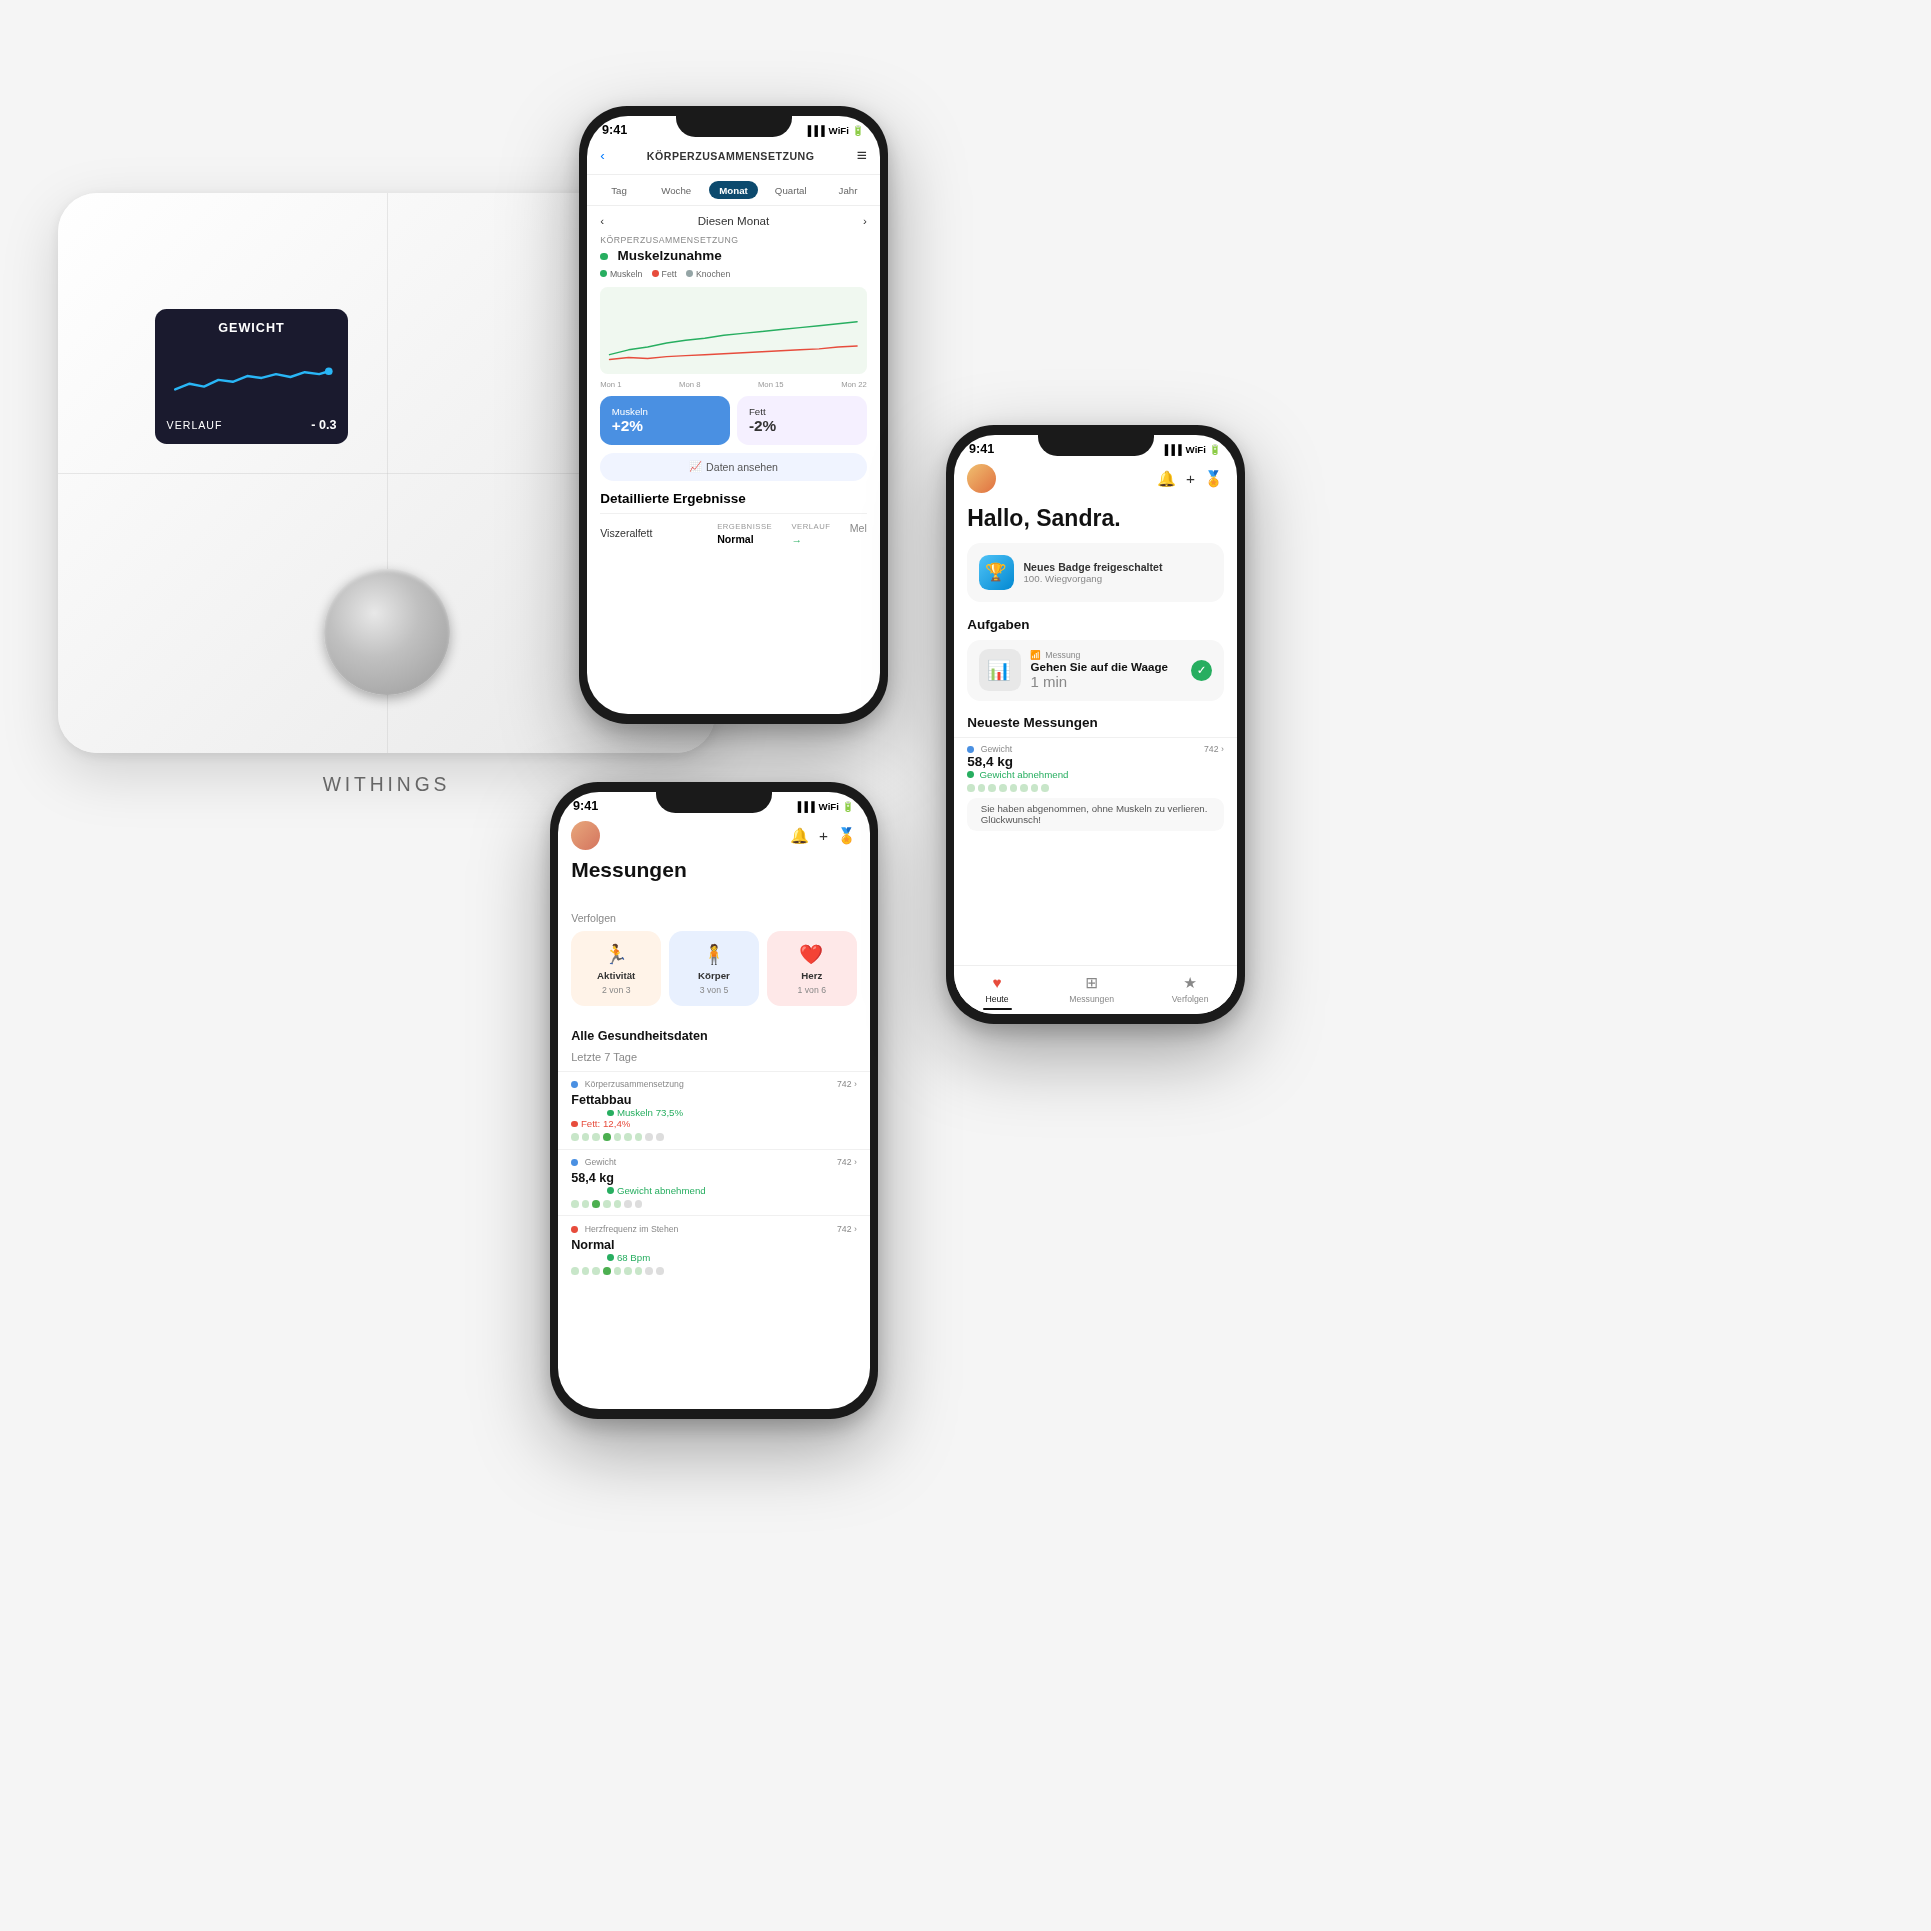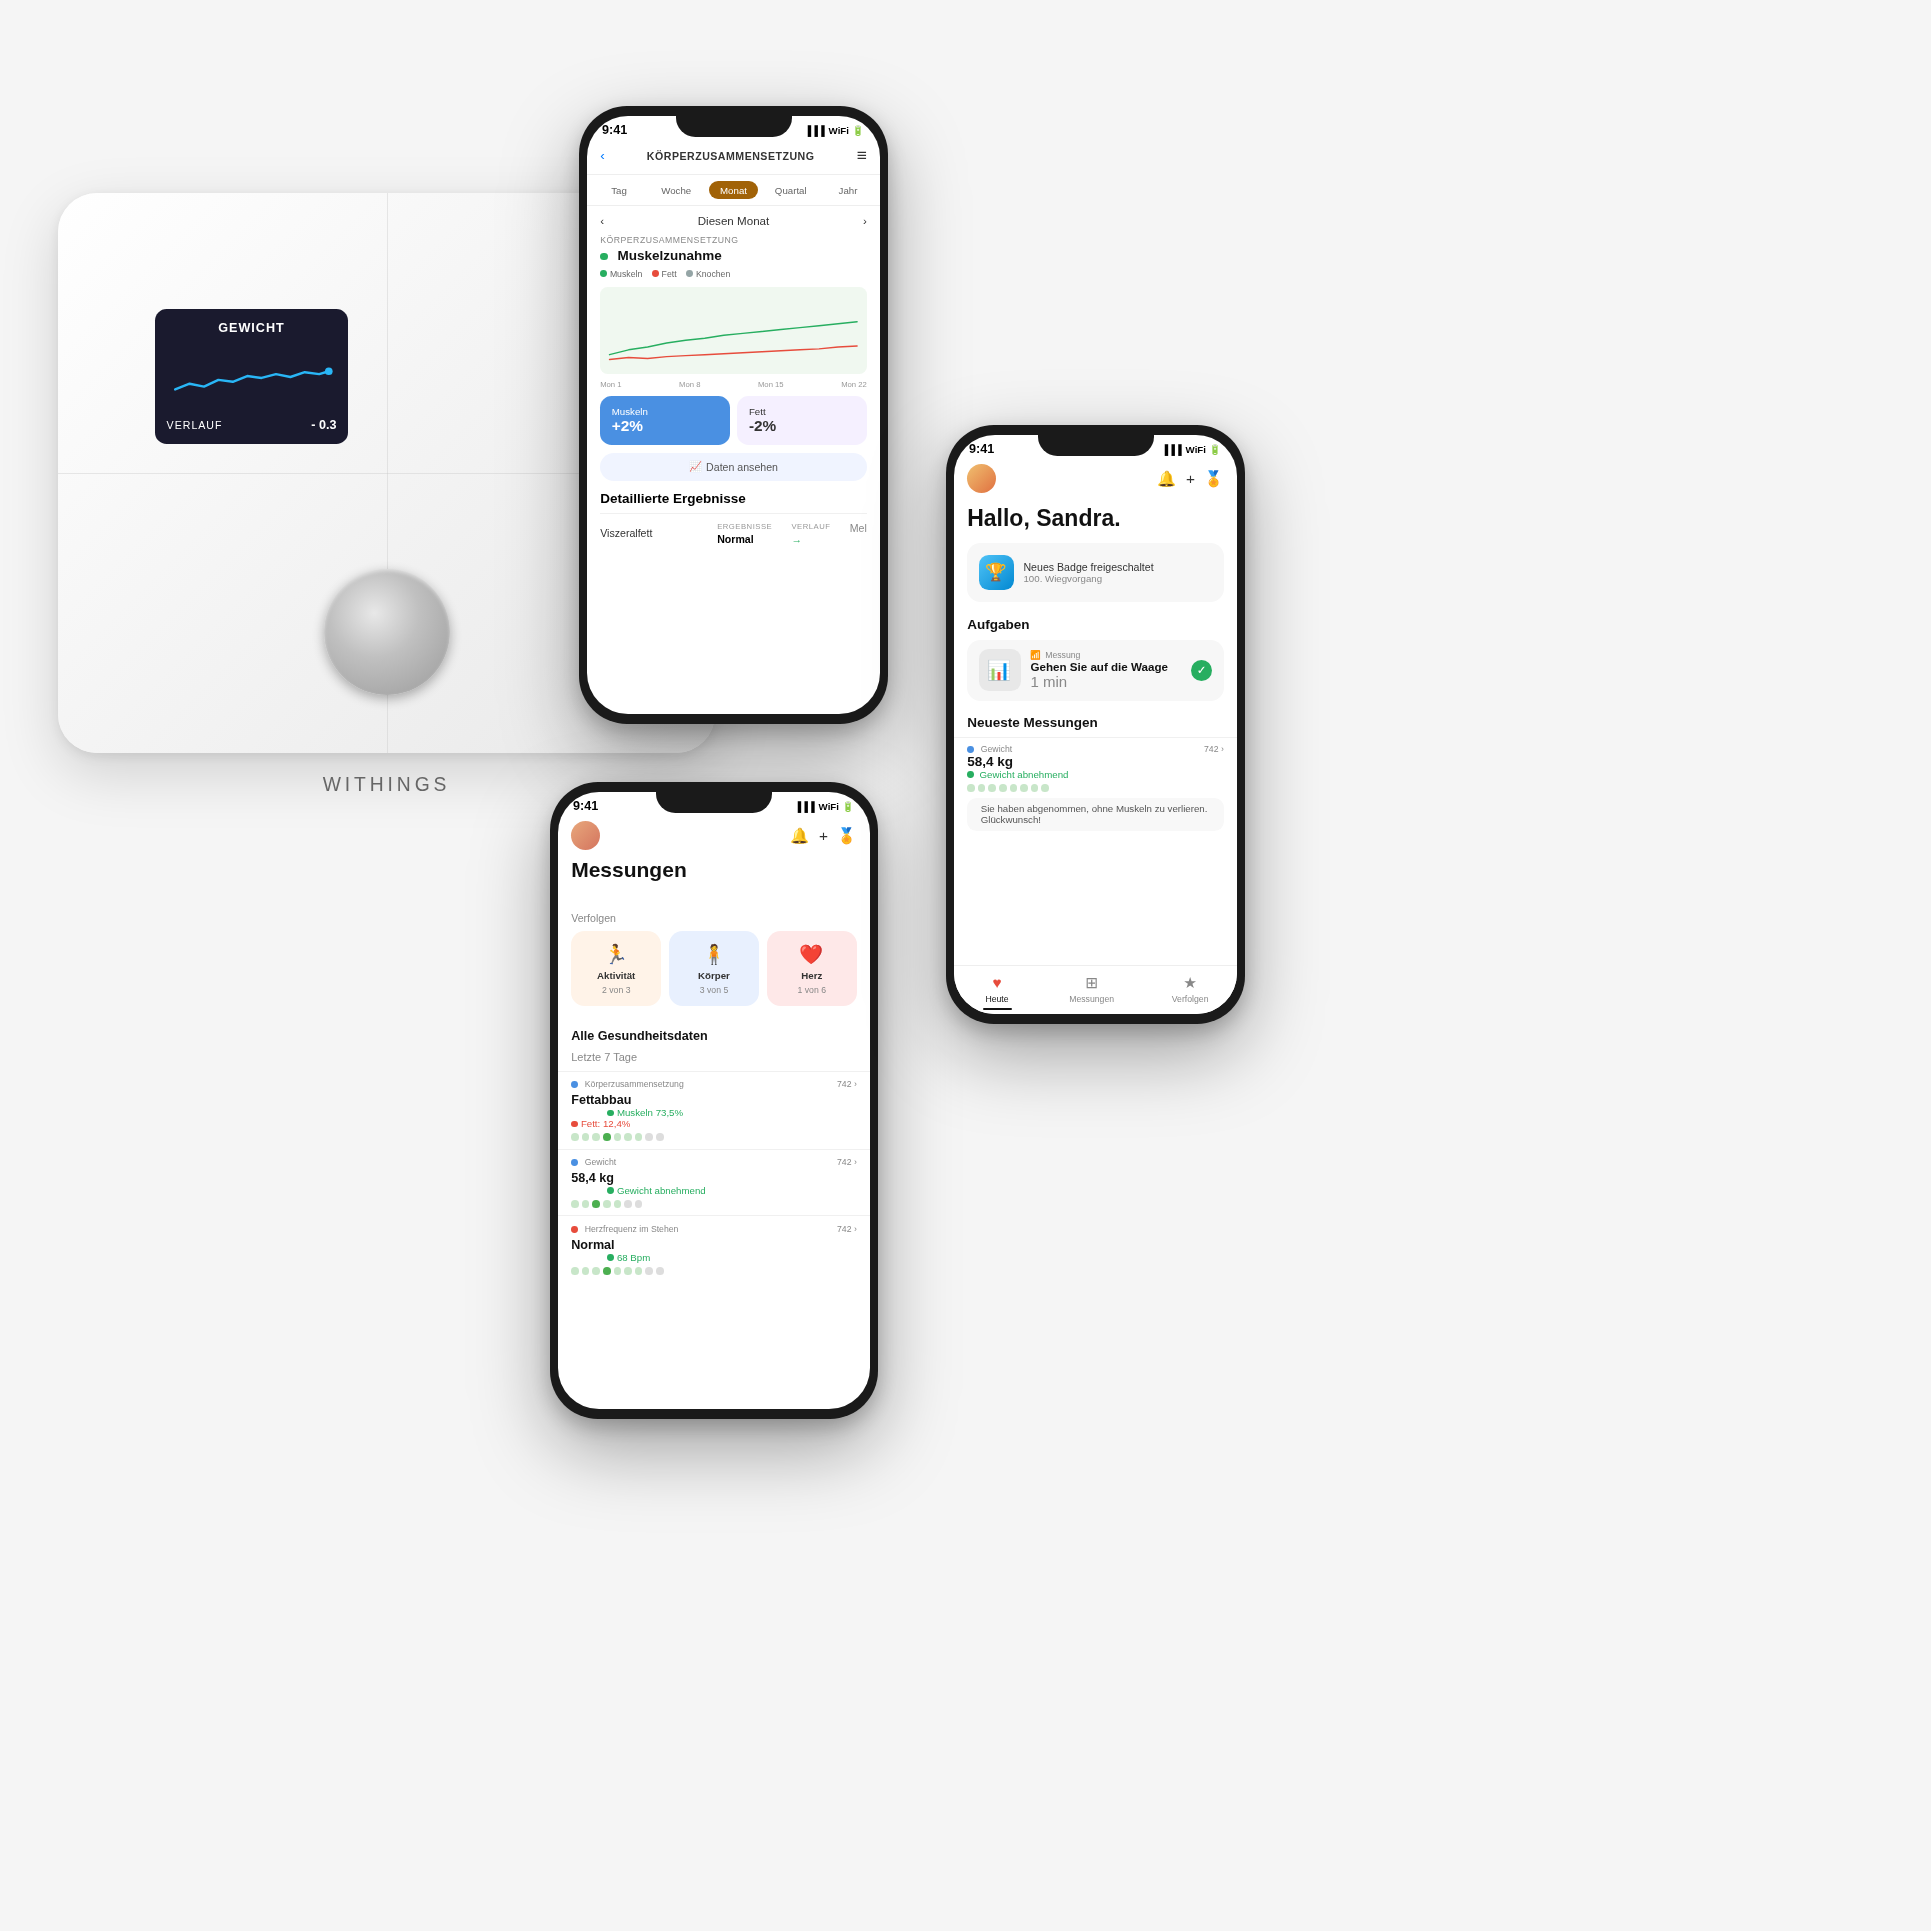--- a/index.html
+++ b/index.html
@@ -216,23 +216,23 @@
     }
     .app1-tab {
       flex: 1;
       text-align: center;
       font-size: 9.7px;
       padding: 3.9px 1.9px;
       border-radius: 11.6px;
       color: #666;
     }
     .app1-tab.active {
-      background: #a16207;
+      background: #0c4a6e;
       color: white;
-      font-weight: 400;
+      font-weight: 700;
     }
     .app1-period {
       display: flex;
       justify-content: space-between;
       align-items: center;
       padding: 7.7px 13.5px;
       font-size: 11.6px;
       color: #333;
       font-weight: 500;
     }
@@ -440,21 +440,21 @@
     .badge-icon {
       width: 35px; height: 35px;
       background: linear-gradient(135deg, #4fc3f7, #0288d1);
       border-radius: 9.7px;
       display: flex;
       align-items: center;
       justify-content: center;
       font-size: 17.4px;
       flex-shrink: 0;
     }
-    .badge-text { font-size: 10.6px; font-weight: 400; color: #333; }
+    .badge-text { font-size: 10.6px; font-weight: 700; color: #333; }
     .badge-sub { font-size: 9.7px; color: #888; }
     .app3-section { font-size: 13.5px; font-weight: 700; padding: 3.9px 13.5px 7.7px; color: #111; }
     .app3-task {
       margin: 0 13.5px 9.7px;
       background: #f7f7f7;
       border-radius: 13.5px;
       padding: 9.7px 11.6px;
       display: flex;
       align-items: center;
       gap: 9.7px;

